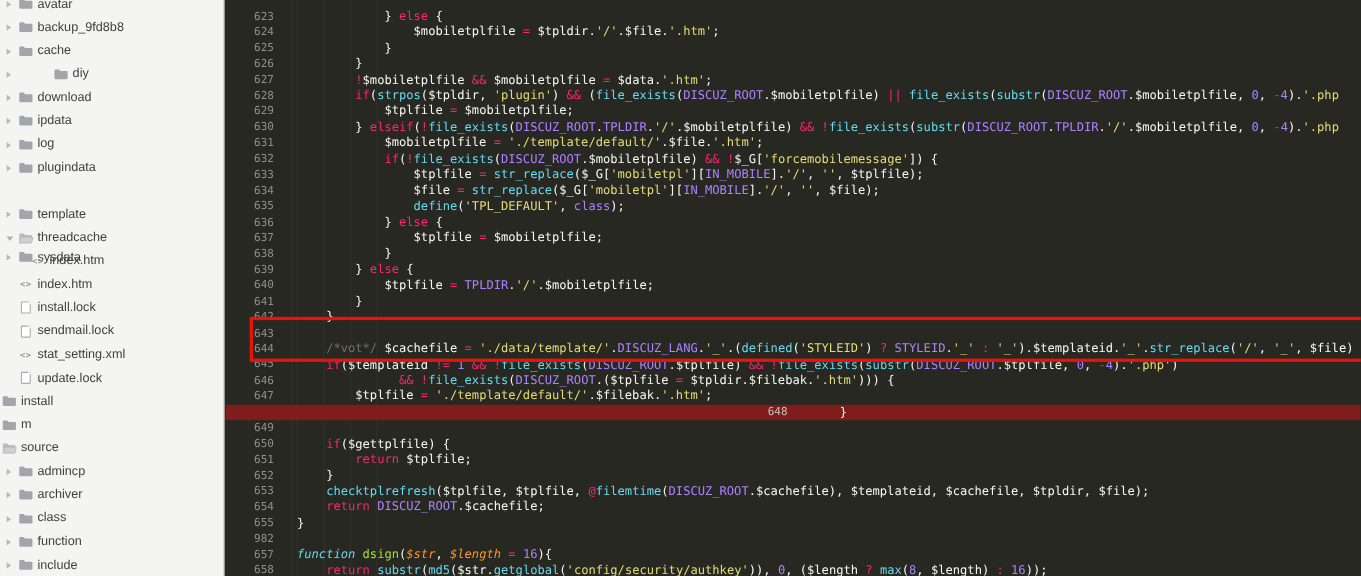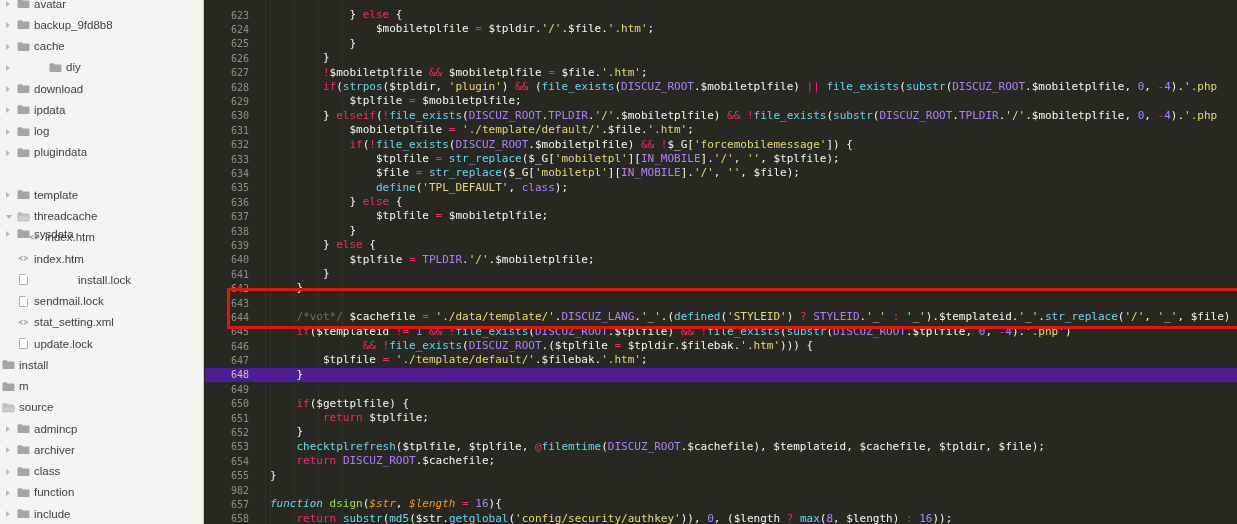--- a/index.html
+++ b/index.html
@@ -28,21 +28,21 @@
   .sb-label { font-size:11.5px; color:#3f3f3f; white-space:nowrap; }
 
   
   .editor { position:absolute; left:205px; top:0; width:1032px; height:524px; background:#272822; }
   .guides { position:absolute; left:0; top:0; width:100%; height:100%; pointer-events:none; }
   .guide { position:absolute; top:0; bottom:0; width:1px; background:rgba(248,248,242,0.045); }
   .gutter-sep { position:absolute; left:60px; top:0; bottom:0; width:1px; background:rgba(248,248,242,0.05); }
 
   .code-content { position:absolute; left:0; top:8px; width:1032px; }
   .cl { position:relative; display:flex; height:14.4px; align-items:center; }
-  .cl.hl { background:#4c1d95; }
+  .cl.hl { background:#7f1d1d;justify-content:center; }
   .cl .num {
     flex:0 0 53px; text-align:right; padding-right:9px;
     font-family:"DejaVu Sans Mono", monospace; font-size:10px; color:#8f908a;
   }
   .cl.hl .num { color:#c2c3bd; }
   .cl pre {
     margin-left:12px; font-family:"DejaVu Sans Mono", monospace; font-size:11px;
     line-height:14.4px; white-space:pre; color:#f8f8f2;
   }
   
@@ -171,21 +171,21 @@
         <span class="codeicon">&lt;&gt;</span>
       </span>
       <span class="sb-label">index.htm</span>
     </div>
     <div class="sb-row" style="top: 248px;">
       <span class="sb-icon" style="margin-left: 17px;">
         <span class="codeicon">&lt;&gt;</span>
       </span>
       <span class="sb-label">index.htm</span>
     </div>
-    <div class="sb-row" style="top: 269.25px; gap: 44px;">
+    <div class="sb-row" style="top: 269.25px;">
       <span class="sb-icon" style="margin-left: 17px;">
         <span class="docicon"></span>
       </span>
       <span class="sb-label">install.lock</span>
     </div>
     <div class="sb-row" style="top: 290.5px;">
       <span class="sb-icon" style="margin-left: 17px;">
         <span class="docicon"></span>
       </span>
       <span class="sb-label">sendmail.lock</span>
@@ -294,21 +294,21 @@
       <div class="cl">
         <div class="num">625</div>
         <pre><span class="w">            }</span></pre>
       </div>
       <div class="cl">
         <div class="num">626</div>
         <pre><span class="w">        }</span></pre>
       </div>
       <div class="cl">
         <div class="num">627</div>
-        <pre><span class="w">        </span><span class="k">!</span><span class="w">$mobiletplfile </span><span class="k">&amp;&amp;</span><span class="w"> $mobiletplfile </span><span class="k">=</span><span class="w"> $file.</span><span class="s">'.htm'</span><span class="w">;</span></pre>
+        <pre><span class="w">        </span><span class="k">!</span><span class="w">$mobiletplfile </span><span class="k">&amp;&amp;</span><span class="w"> $mobiletplfile </span><span class="k">=</span><span class="w"> $data.</span><span class="s">'.htm'</span><span class="w">;</span></pre>
       </div>
       <div class="cl">
         <div class="num">628</div>
         <pre><span class="w">        </span><span class="k">if</span><span class="w">(</span><span class="f">strpos</span><span class="w">($tpldir, </span><span class="s">'plugin'</span><span class="w">) </span><span class="k">&amp;&amp;</span><span class="w"> (</span><span class="f">file_exists</span><span class="w">(</span><span class="n">DISCUZ_ROOT</span><span class="w">.$mobiletplfile) </span><span class="k">||</span><span class="w"> </span><span class="f">file_exists</span><span class="w">(</span><span class="f">substr</span><span class="w">(</span><span class="n">DISCUZ_ROOT</span><span class="w">.$mobiletplfile, </span><span class="n">0</span><span class="w">, </span><span class="k">-</span><span class="n">4</span><span class="w">).</span><span class="s">'.php</span></pre>
       </div>
       <div class="cl">
         <div class="num">629</div>
         <pre><span class="w">            $tplfile </span><span class="k">=</span><span class="w"> $mobiletplfile;</span></pre>
       </div>
       <div class="cl">

